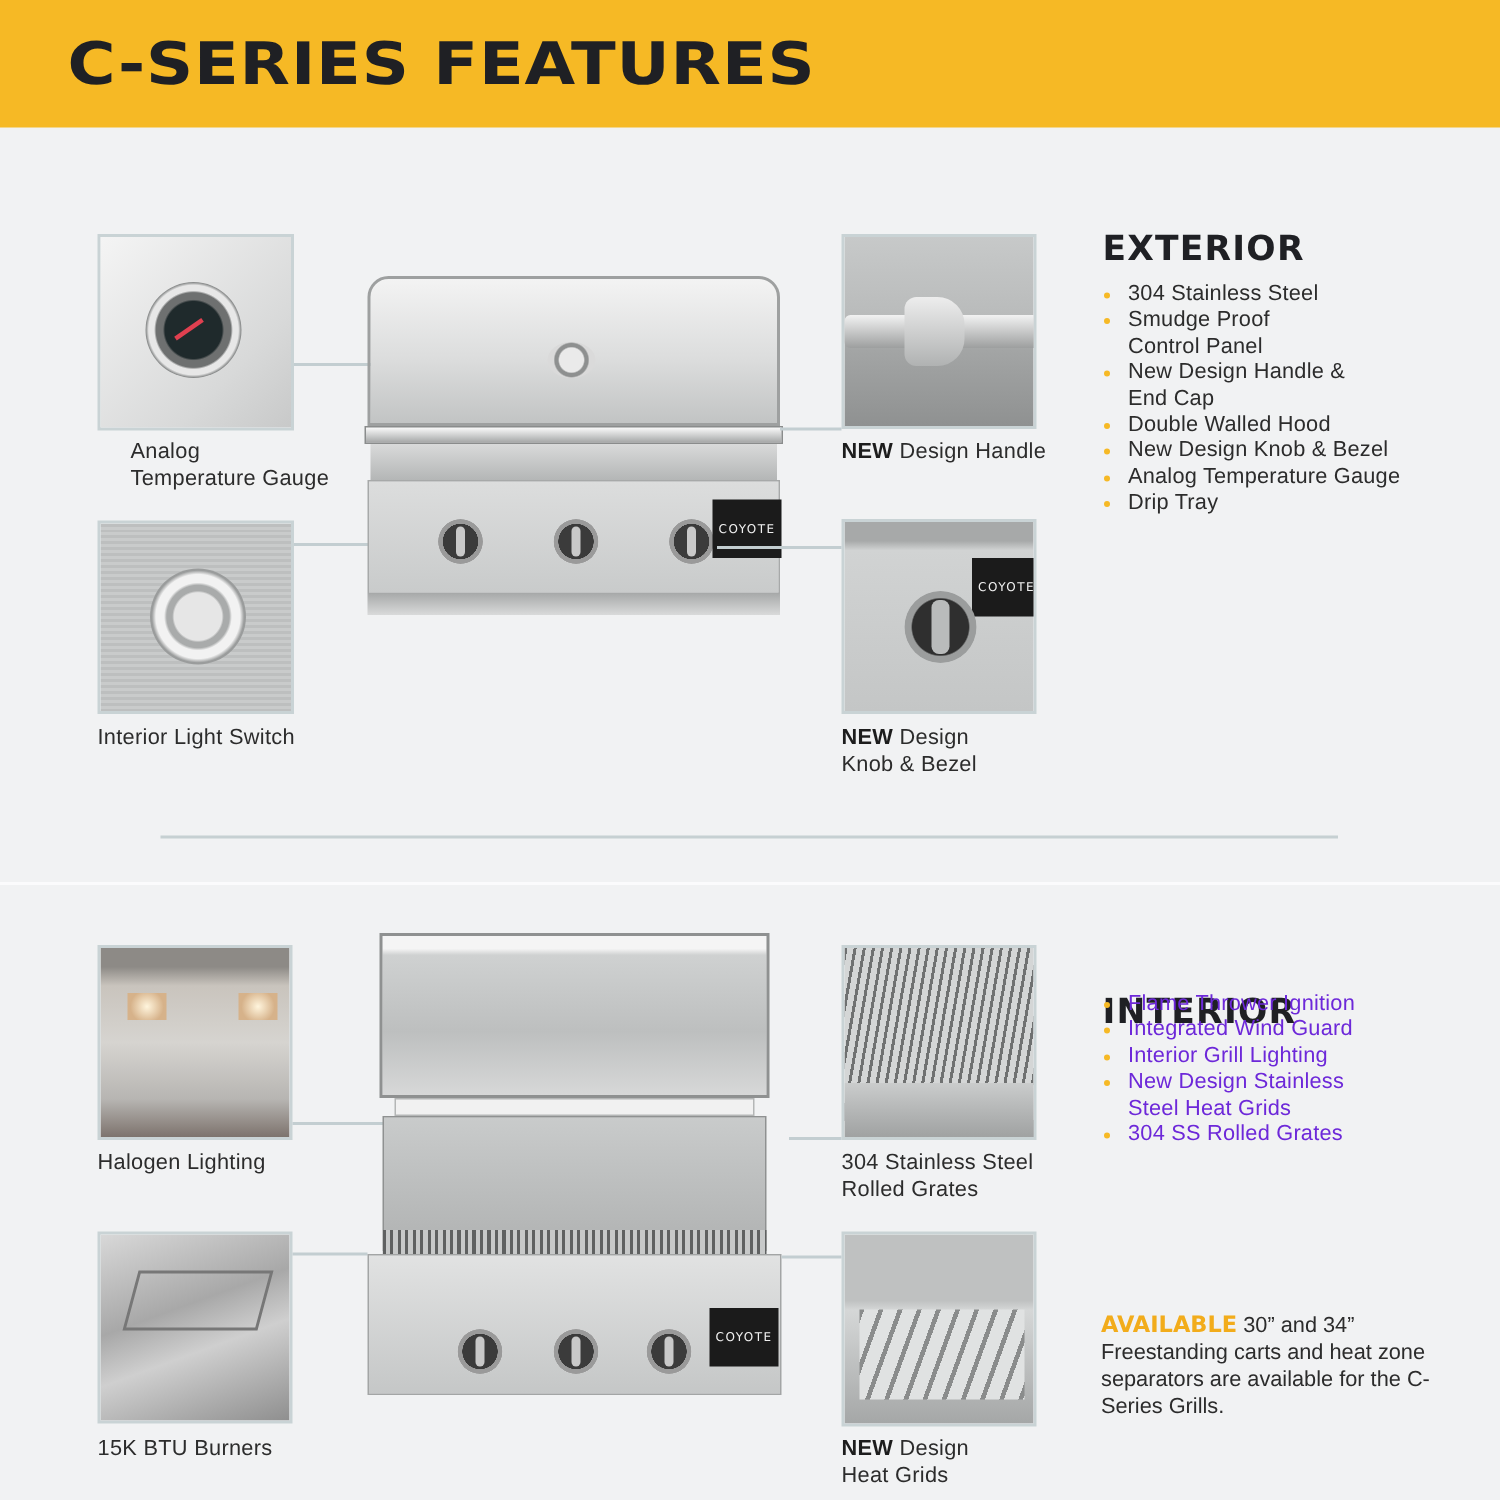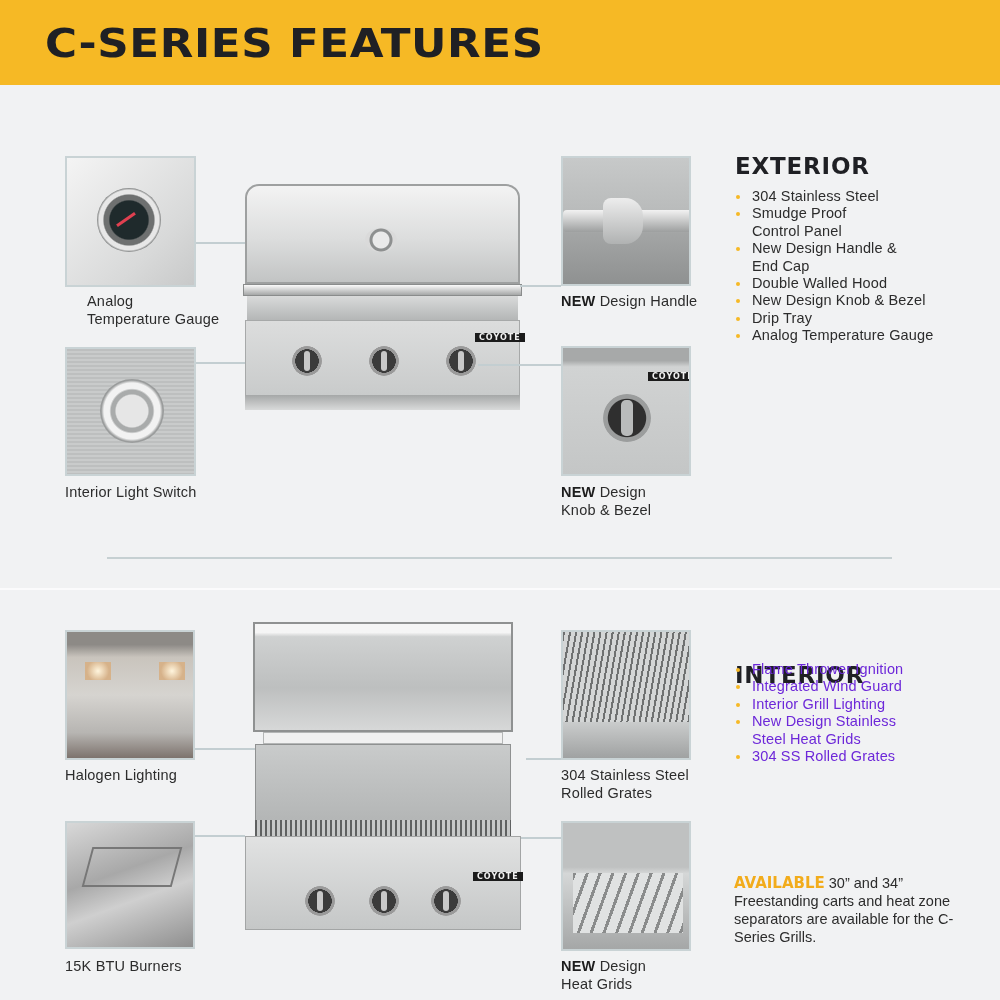--- a/index.html
+++ b/index.html
@@ -52,21 +52,21 @@
     position: absolute; left: 734px; top: 874px; width: 240px; font-size: 14.5px; line-height: 18px; color: #2c2c2c;
   }
   .available .hl { color: #f2ac1b; font-weight: 900; font-family: "DejaVu Sans", sans-serif; font-size: 15px; }
 
   
   .grill { position: absolute; }
   .steel { background: linear-gradient(180deg,#e9eaea 0%,#cfd1d1 45%,#bcbfbf 100%); }
   .knob { position: absolute; width: 30px; height: 30px; border-radius: 50%;
           background: radial-gradient(circle at 50% 50%, #3b3b3b 0 55%, #9a9a9a 56% 70%, #d5d5d5 71%); }
   .knob::after { content:""; position:absolute; left:12px; top:5px; width:6px; height:20px; border-radius:3px; background:#c9c9c9; }
-  .logo-badge { position:absolute; background:#1b1b1b; color:#f0f0f0; font-size:8px; font-weight:700; letter-spacing:1px; padding:0 4px; font-family:"DejaVu Sans",sans-serif; }
+  .logo-badge { position:absolute; background:#1b1b1b; color:#f0f0f0; font-size:8px; font-weight:400; letter-spacing:1px; padding:15px 4px; font-family:"DejaVu Sans",sans-serif; }
 </style>
 </head>
 <body>
 
 <div class="header">
   <h1>C-SERIES FEATURES</h1>
 </div>
 
 <div class="photo" style="left:65px;top:156px;width:131px;height:131px;">
   <div class="fill" style="background:linear-gradient(135deg,#f4f4f4,#d8d9d9 70%,#c8c9c9);"></div>
@@ -125,22 +125,22 @@
 
 <div class="feature-title" style="left:735px;top:155px;">EXTERIOR</div>
 <ul class="feature-list" style="left:734px;top:188px;width:240px;">
   <li>304 Stainless Steel</li>
   <li><span style="white-space:pre-line;">Smudge Proof
 Control Panel</span></li>
   <li><span style="white-space:pre-line;">New Design Handle &amp;
 End Cap</span></li>
   <li>Double Walled Hood</li>
   <li>New Design Knob &amp; Bezel</li>
+  <li>Analog Temperature Gauge</li>
   <li>Drip Tray</li>
-  <li>Analog Temperature Gauge</li>
 </ul>
 
 <div class="divider"></div>
 <div class="section-split"></div>
 
 <div class="photo" style="left:65px;top:630px;width:130px;height:130px;">
   <div class="fill" style="background:linear-gradient(180deg,#8d8a86 0 10%,#c9c4bd 20%,#d6d4d0 50%,#b7b5b2 80%,#7d736d 100%);"></div>
   <div style="position:absolute;left:18px;top:30px;width:26px;height:18px;background:radial-gradient(circle,#fff5dd,#d6b28a 70%);"></div>
   <div style="position:absolute;left:92px;top:30px;width:26px;height:18px;background:radial-gradient(circle,#fff5dd,#d6b28a 70%);"></div>
 </div>

